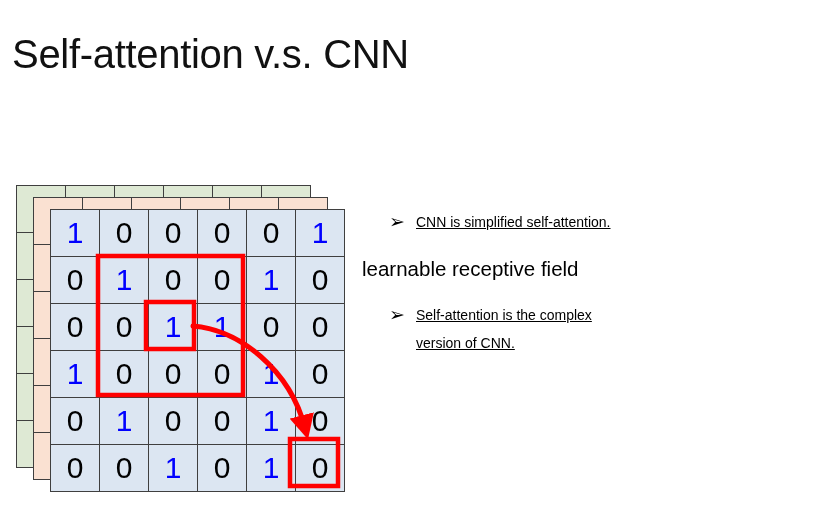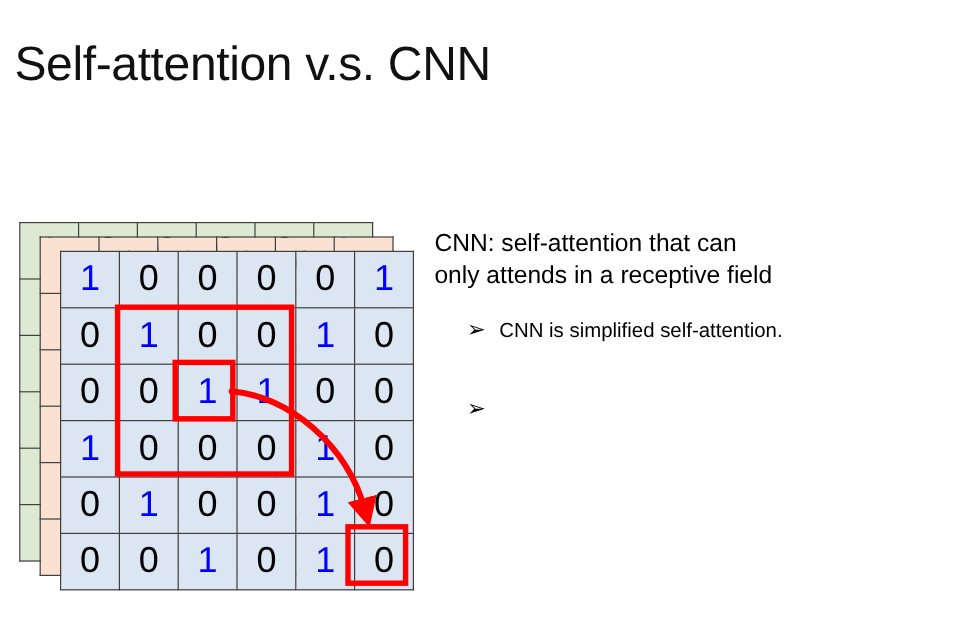--- a/index.html
+++ b/index.html
@@ -97,22 +97,23 @@
     padding-left: 27px;
   }
   .bullet-mark {
     flex: 0 0 auto;
     width: 27px;
     font-size: 19px;
     line-height: 28px;
     color: #000000;
   }
   .bullet-text {
-    font-size: 17px;
+    font-size: 14px;
     line-height: 28px;
+    text-decoration: underline;
   }
 </style>
 </head>
 <body>
 
 <div id="slide-title">Self-attention v.s. CNN</div>
 
 <div id="grid-stack">
 
   <table class="grid-layer" id="grid-back">
@@ -286,36 +287,37 @@
 
   <rect x="146" y="302" width="48" height="47" fill="none" stroke="#ff0000" stroke-width="4.5"></rect>
 
   <rect x="290" y="439" width="48" height="47" fill="none" stroke="#ff0000" stroke-width="4.5"></rect>
 
   <path d="M 193 326 C 240 330, 290 370, 305 428" fill="none" stroke="#ff0000" stroke-width="5" stroke-linecap="round" marker-end="url(#arrowhead)"></path>
 </svg>
 
 <div id="text-block">
 
-  <div class="para">
-    <div>CNN: self-attention that can</div>
-    <div>only attends in a receptive field</div>
-  </div>
 
   <div class="para-gap"></div>
 
   <div class="bullet-row">
     <span class="bullet-mark">➢</span>
     <span class="bullet-text">CNN is simplified self-attention.</span>
   </div>
 
   <div class="para-gap"></div>
 
   <div class="para">
+    <div>learnable receptive field</div>
   </div>
 
   <div class="para-gap"></div>
 
   <div class="bullet-row">
     <span class="bullet-mark">➢</span>
+    <span class="bullet-text">
+      <span>Self-attention is the complex</span><br>
+      <span>version of CNN.</span>
+    </span>
   </div>
 
 </div>
 
 </body></html>

